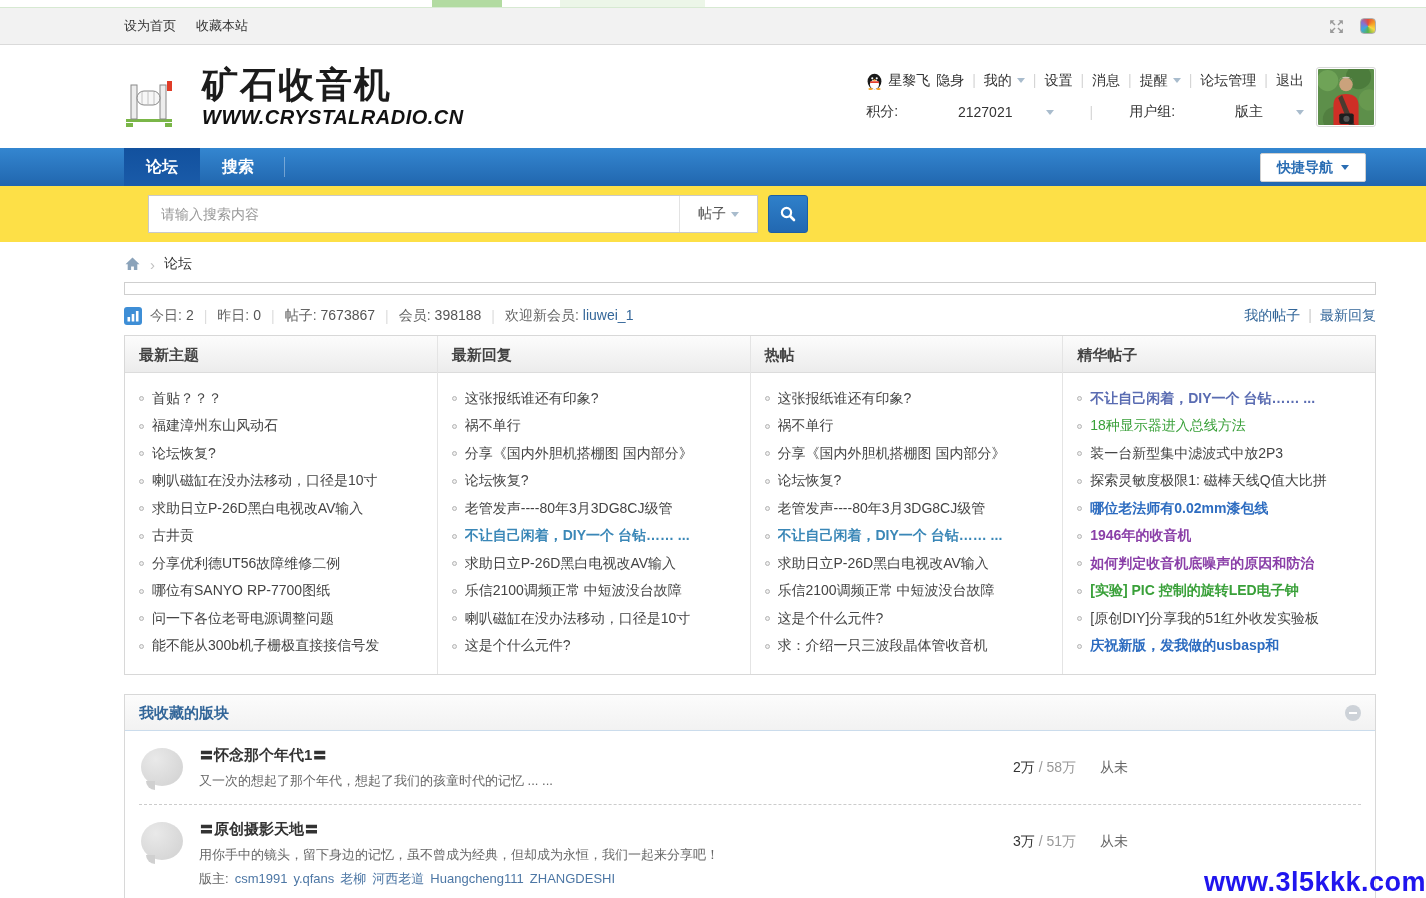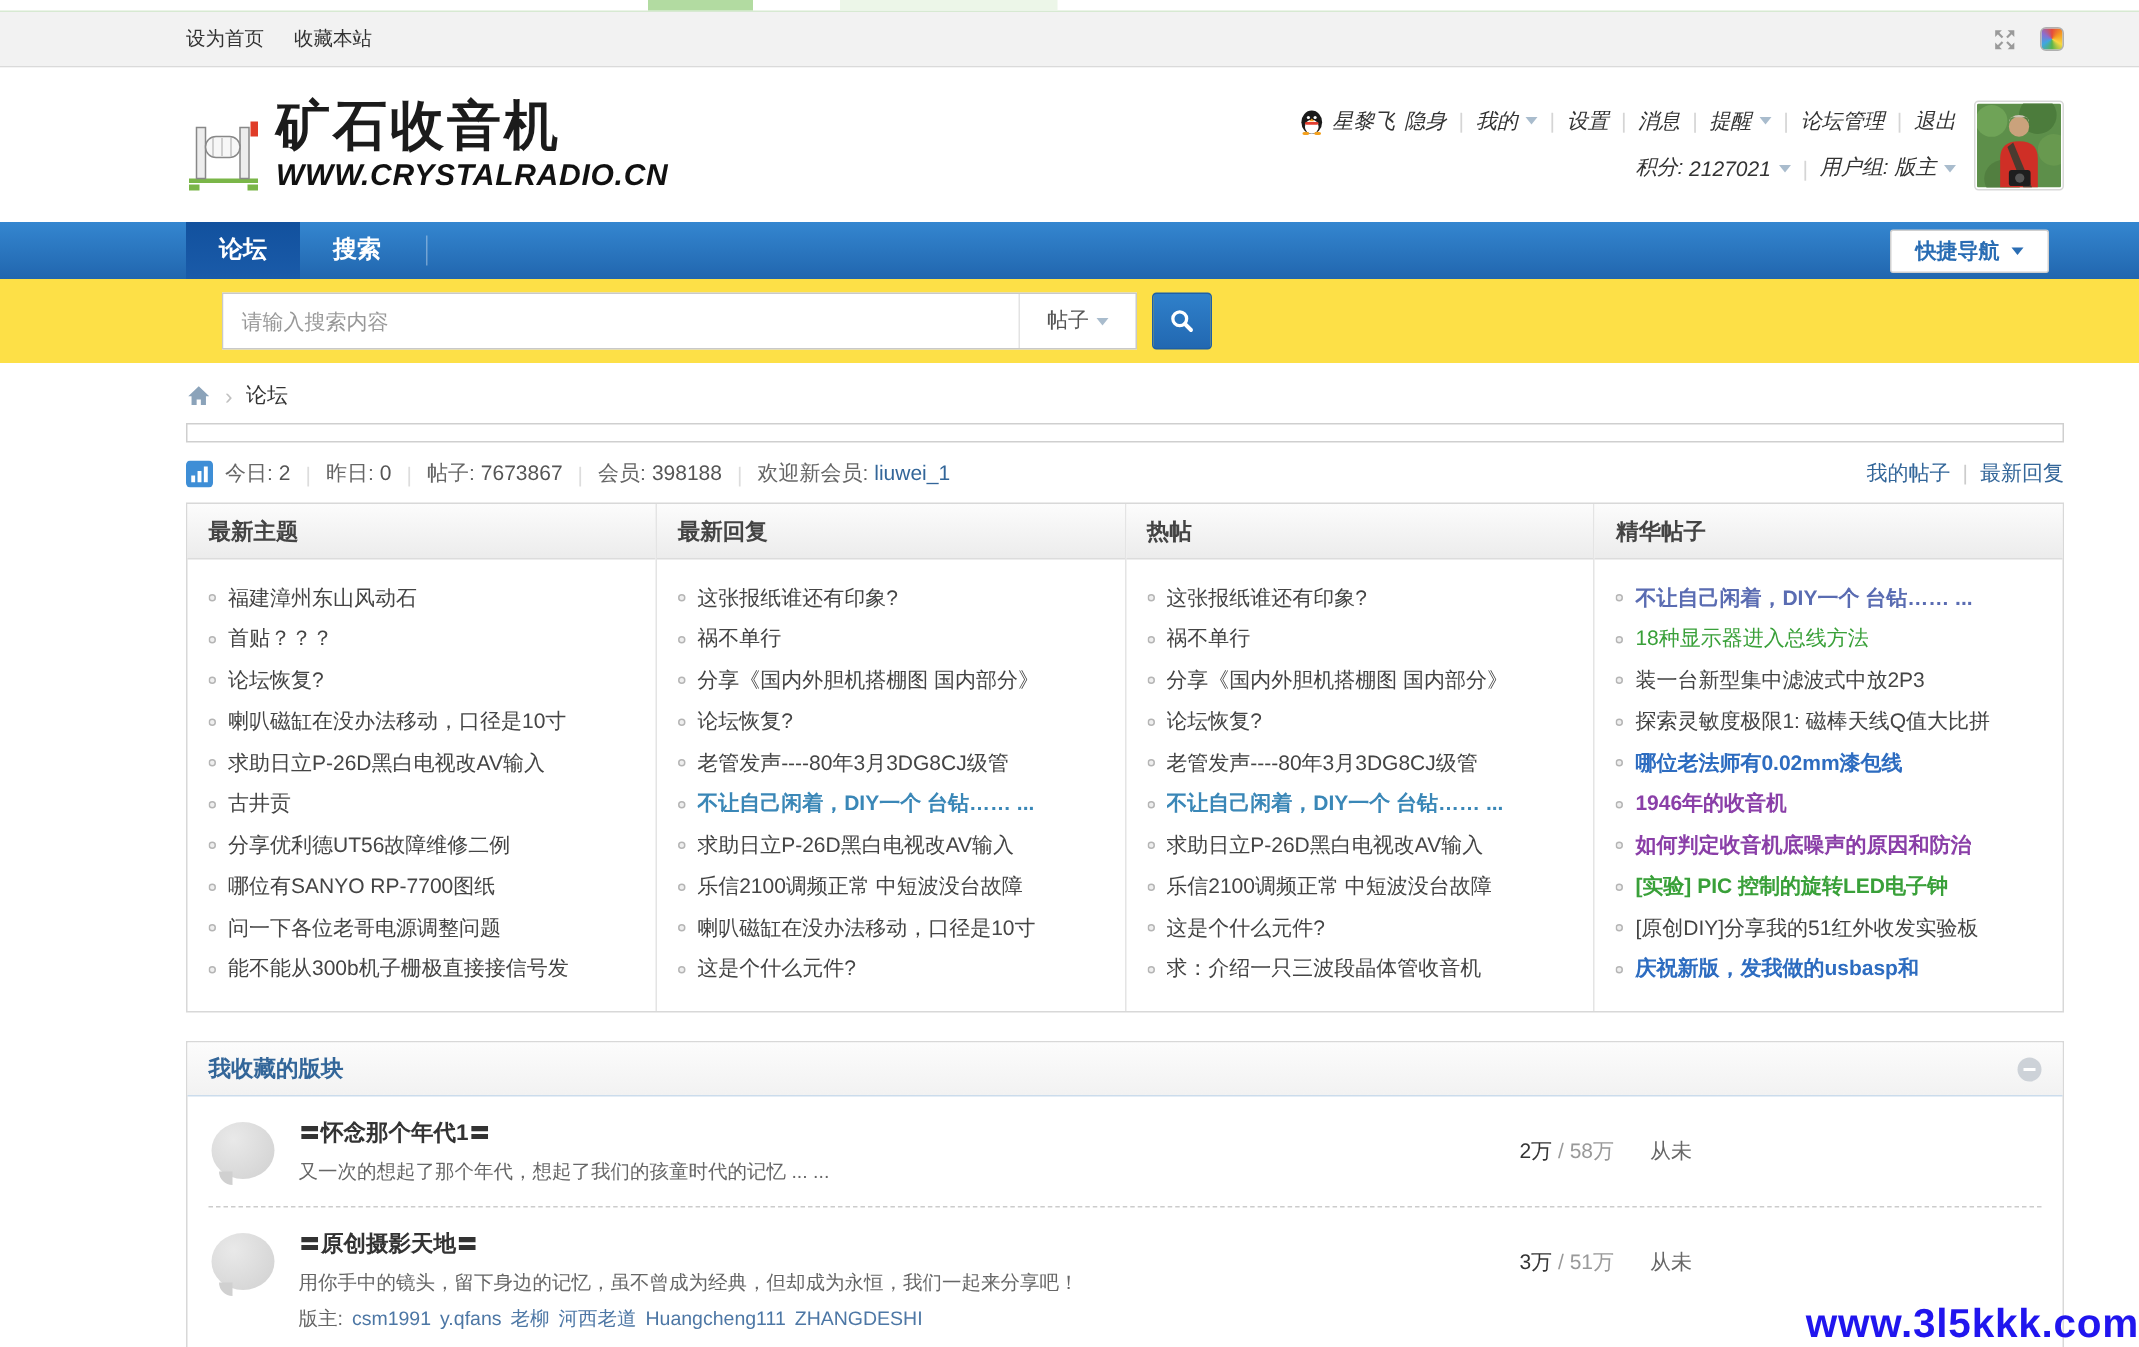--- a/index.html
+++ b/index.html
@@ -17,26 +17,26 @@
   .topbar { height:37px; background:#f2f2f2; border-bottom:1px solid #dadada; }
   .topbar .container { display:flex; align-items:center; height:100%; font-size:13px; }
   .topbar a { color:#333; margin-right:20px; }
   .win-icons { margin-left:auto; display:flex; align-items:center; gap:15px; }
   .palette { width:16px; height:16px; border-radius:4px; border:1px solid #b0b0b0;
              background:conic-gradient(#e44b3c,#f59a23,#f7d842,#58b44b,#3fa7e0,#8a6fd1,#e44b3c); }
 
   
   .header { height:103px; background:#fff; }
   .header .container { display:flex; align-items:center; height:100%; }
-  .logo { display:flex; align-items:flex-end; gap:2px; }
+  .logo { display:flex; align-items:flex-end; gap:20px; }
   .logo-text .site-name { font-family:"DejaVu Serif","Liberation Serif",serif; font-weight:bold; font-size:36px; color:#1b1b1b; line-height:40px; letter-spacing:2px; }
   .logo-text .site-url { font-size:20px; font-weight:bold; font-style:italic; color:#111; letter-spacing:.5px; margin-top:2px; }
   .user-panel { margin-left:auto; display:flex; align-items:center; gap:12px; }
   .user-lines { text-align:right; font-size:14px; }
-  .uline { display:flex; justify-content:flex-end; align-items:center;font-style:italic; }
+  .uline { display:flex; justify-content:space-between; align-items:center; }
   .uline + .uline { margin-top:13px; }
   .pipe { color:#d5d5d5; margin:0 8px; }
   .caret { display:inline-block; width:0; height:0; border-left:4px solid transparent; border-right:4px solid transparent; border-top:5px solid #a9bccd; margin-left:5px; vertical-align:2px; }
   .uname { color:#333; margin:0 6px 0 5px; }
   .ustatus { color:#333; }
   .avatar-img { width:60px; height:60px; border:1px solid #d8d8d8; border-radius:3px; background:#fff; padding:1px; }
 
   
   .navbar { height:38px; background:linear-gradient(#3486d0,#2166ae); }
   .navbar .container { display:flex; height:100%; align-items:center; }
@@ -264,25 +264,25 @@
       </span>
     <span class="stats-links" id="stats-links"><a>我的帖子</a><span class="pipe">|</span><a>最新回复</a></span>
   </div>
 
   <div class="board-table" id="board-cols">
       <div class="col">
         <div class="col-h">最新主题</div>
         <ul class="col-b">
           <li>
             <span class="bullet"></span>
+            <a>首贴？？？</a>
+          </li>
+          <li>
+            <span class="bullet"></span>
             <a>福建漳州东山风动石</a>
-          </li>
-          <li>
-            <span class="bullet"></span>
-            <a>首贴？？？</a>
           </li>
           <li>
             <span class="bullet"></span>
             <a>论坛恢复?</a>
           </li>
           <li>
             <span class="bullet"></span>
             <a>喇叭磁缸在没办法移动，口径是10寸</a>
           </li>
           <li>

